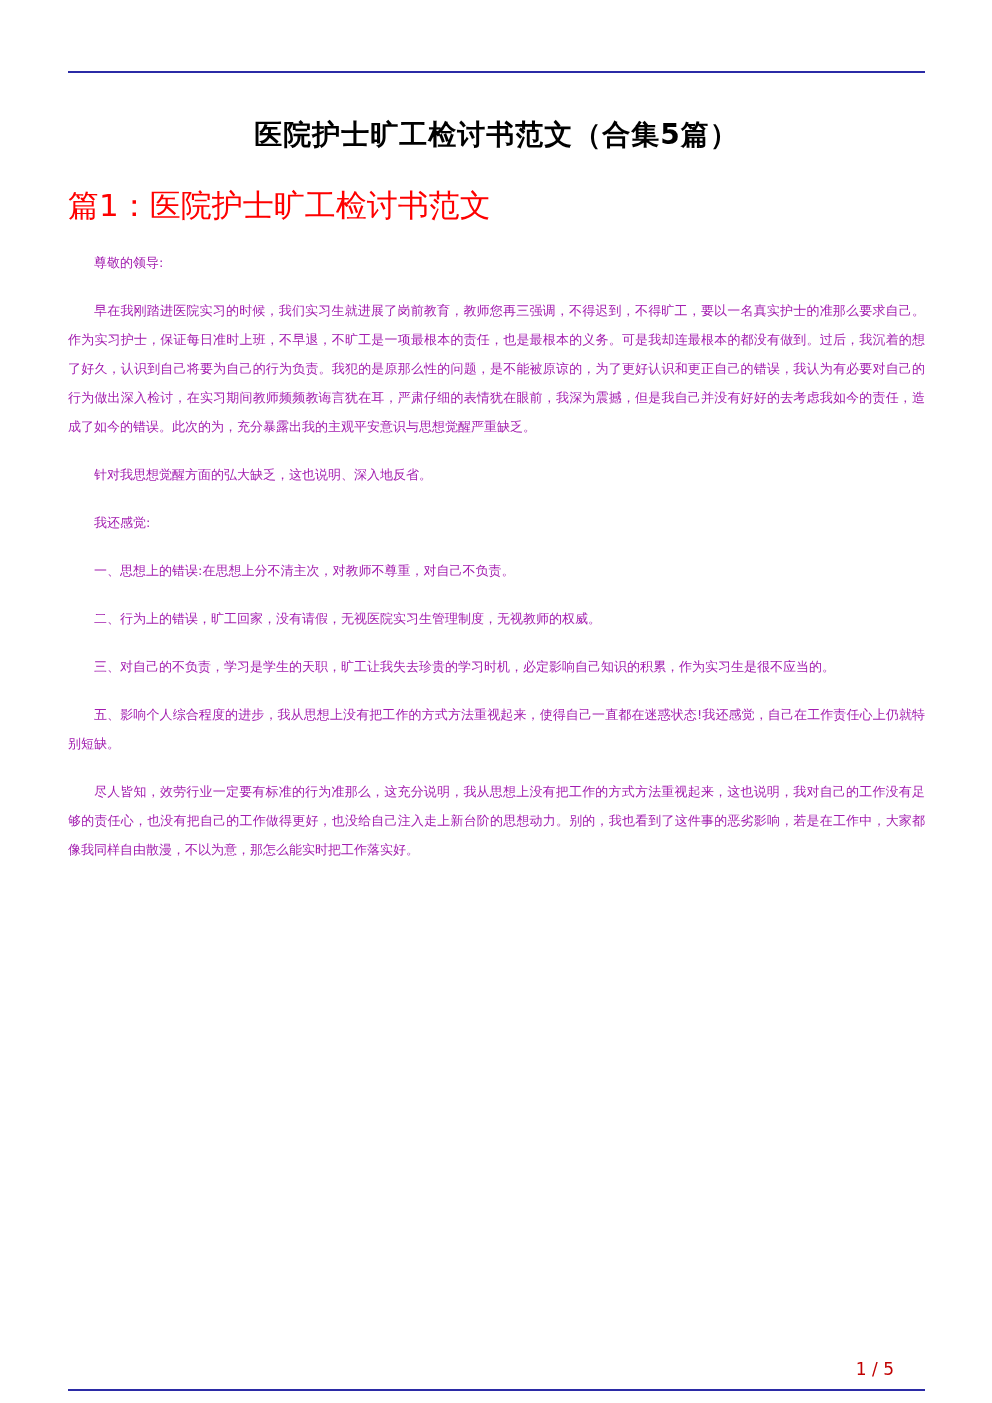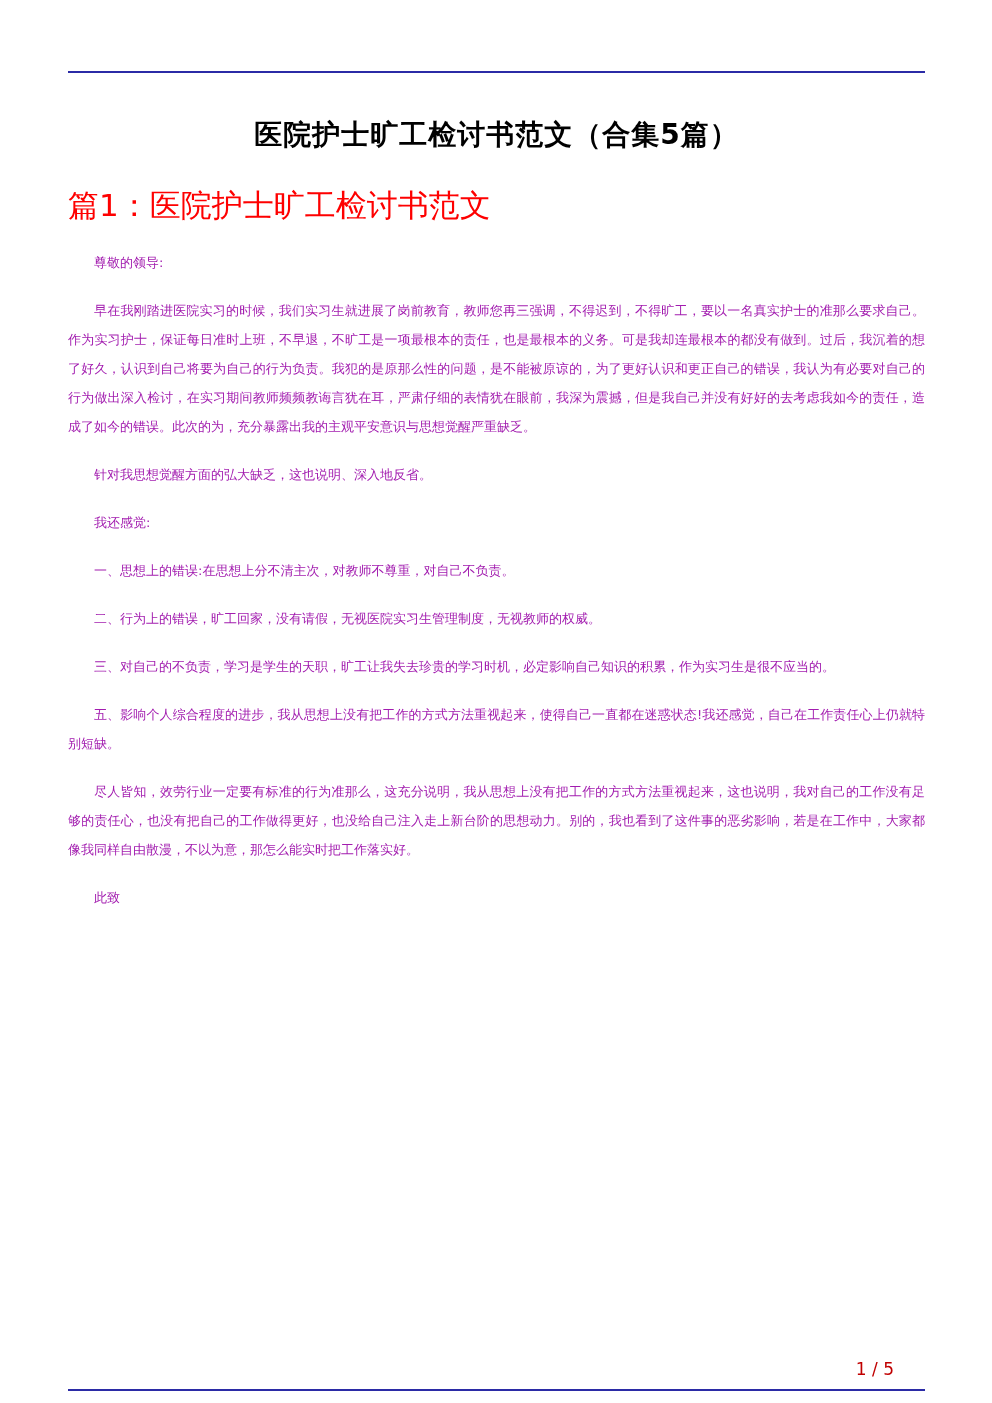--- a/index.html
+++ b/index.html
@@ -84,18 +84,17 @@
 
     <p class="para">尊敬的领导:</p>
     <p class="para">早在我刚踏进医院实习的时候，我们实习生就进展了岗前教育，教师您再三强调，不得迟到，不得旷工，要以一名真实护士的准那么要求自己。作为实习护士，保证每日准时上班，不早退，不旷工是一项最根本的责任，也是最根本的义务。可是我却连最根本的都没有做到。过后，我沉着的想了好久，认识到自己将要为自己的行为负责。我犯的是原那么性的问题，是不能被原谅的，为了更好认识和更正自己的错误，我认为有必要对自己的行为做出深入检讨，在实习期间教师频频教诲言犹在耳，严肃仔细的表情犹在眼前，我深为震撼，但是我自己并没有好好的去考虑我如今的责任，造成了如今的错误。此次的为，充分暴露出我的主观平安意识与思想觉醒严重缺乏。</p>
     <p class="para">针对我思想觉醒方面的弘大缺乏，这也说明、深入地反省。</p>
     <p class="para">我还感觉:</p>
     <p class="para">一、思想上的错误:在思想上分不清主次，对教师不尊重，对自己不负责。</p>
     <p class="para">二、行为上的错误，旷工回家，没有请假，无视医院实习生管理制度，无视教师的权威。</p>
     <p class="para">三、对自己的不负责，学习是学生的天职，旷工让我失去珍贵的学习时机，必定影响自己知识的积累，作为实习生是很不应当的。</p>
     <p class="para">五、影响个人综合程度的进步，我从思想上没有把工作的方式方法重视起来，使得自己一直都在迷惑状态!我还感觉，自己在工作责任心上仍就特别短缺。</p>
     <p class="para">尽人皆知，效劳行业一定要有标准的行为准那么，这充分说明，我从思想上没有把工作的方式方法重视起来，这也说明，我对自己的工作没有足够的责任心，也没有把自己的工作做得更好，也没给自己注入走上新台阶的思想动力。别的，我也看到了这件事的恶劣影响，若是在工作中，大家都像我同样自由散漫，不以为意，那怎么能实时把工作落实好。</p>
-    <p class="para">此致</p>
   </main>
 
   <div class="page-number">1 / 5</div>
   <div class="rule rule-bottom"></div>
 </div>
 
 </body></html>

